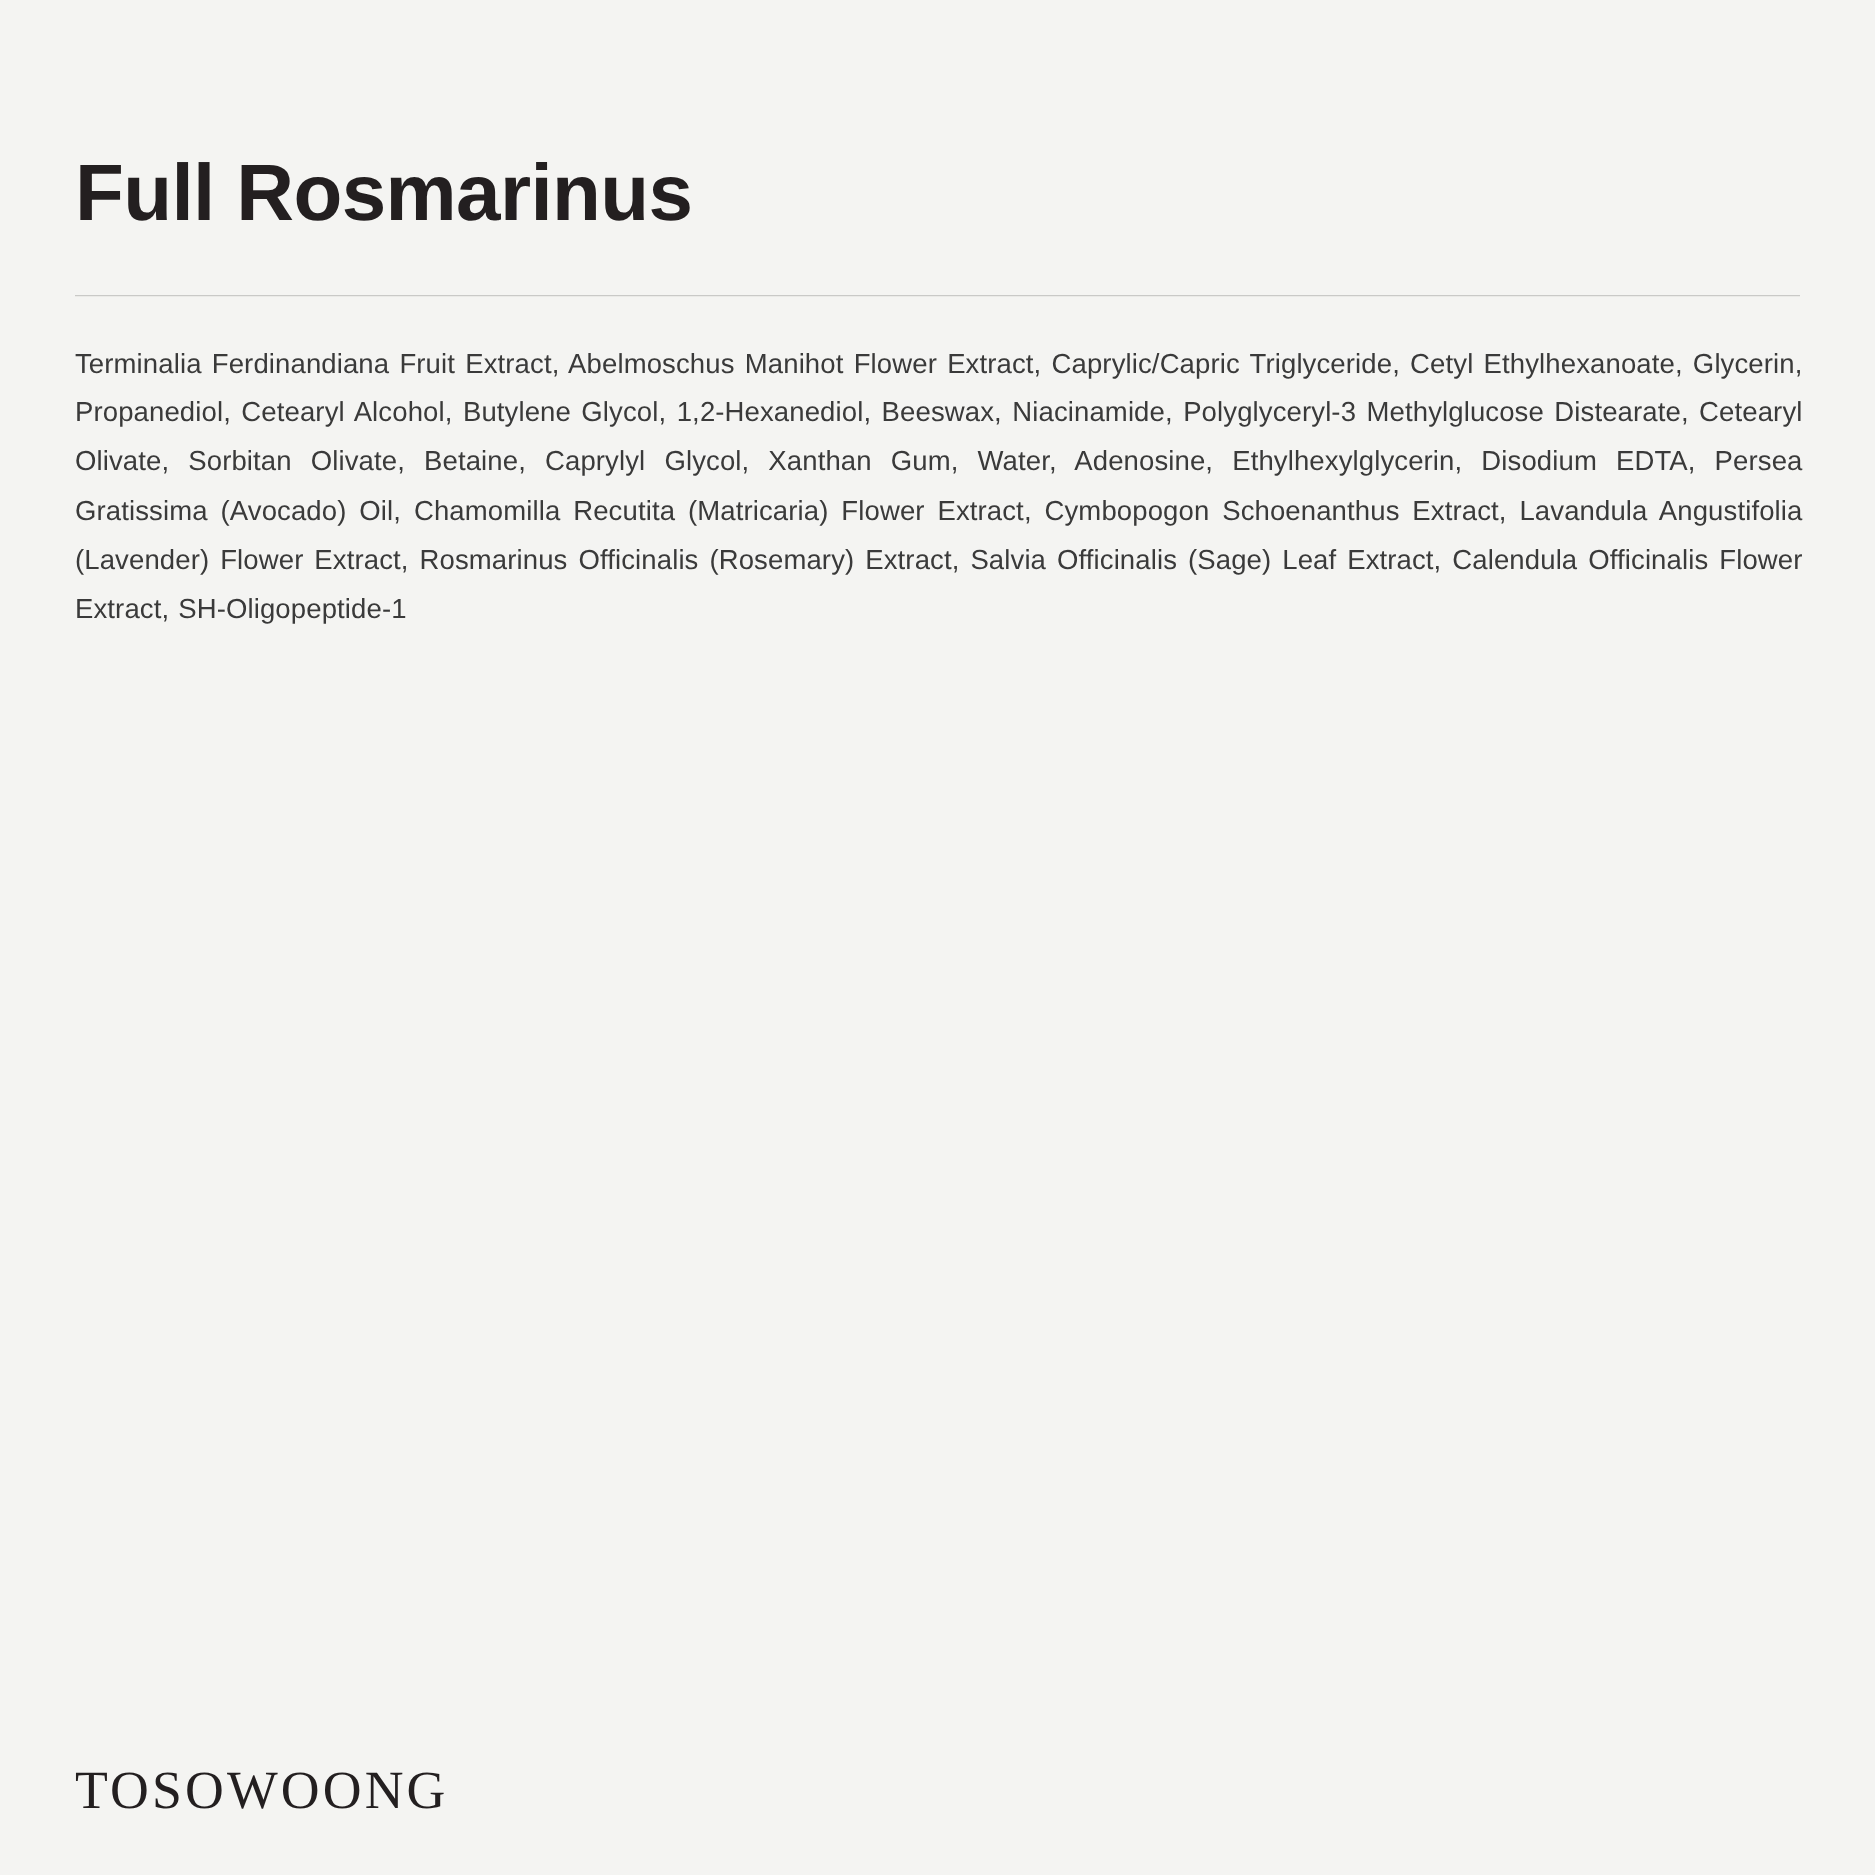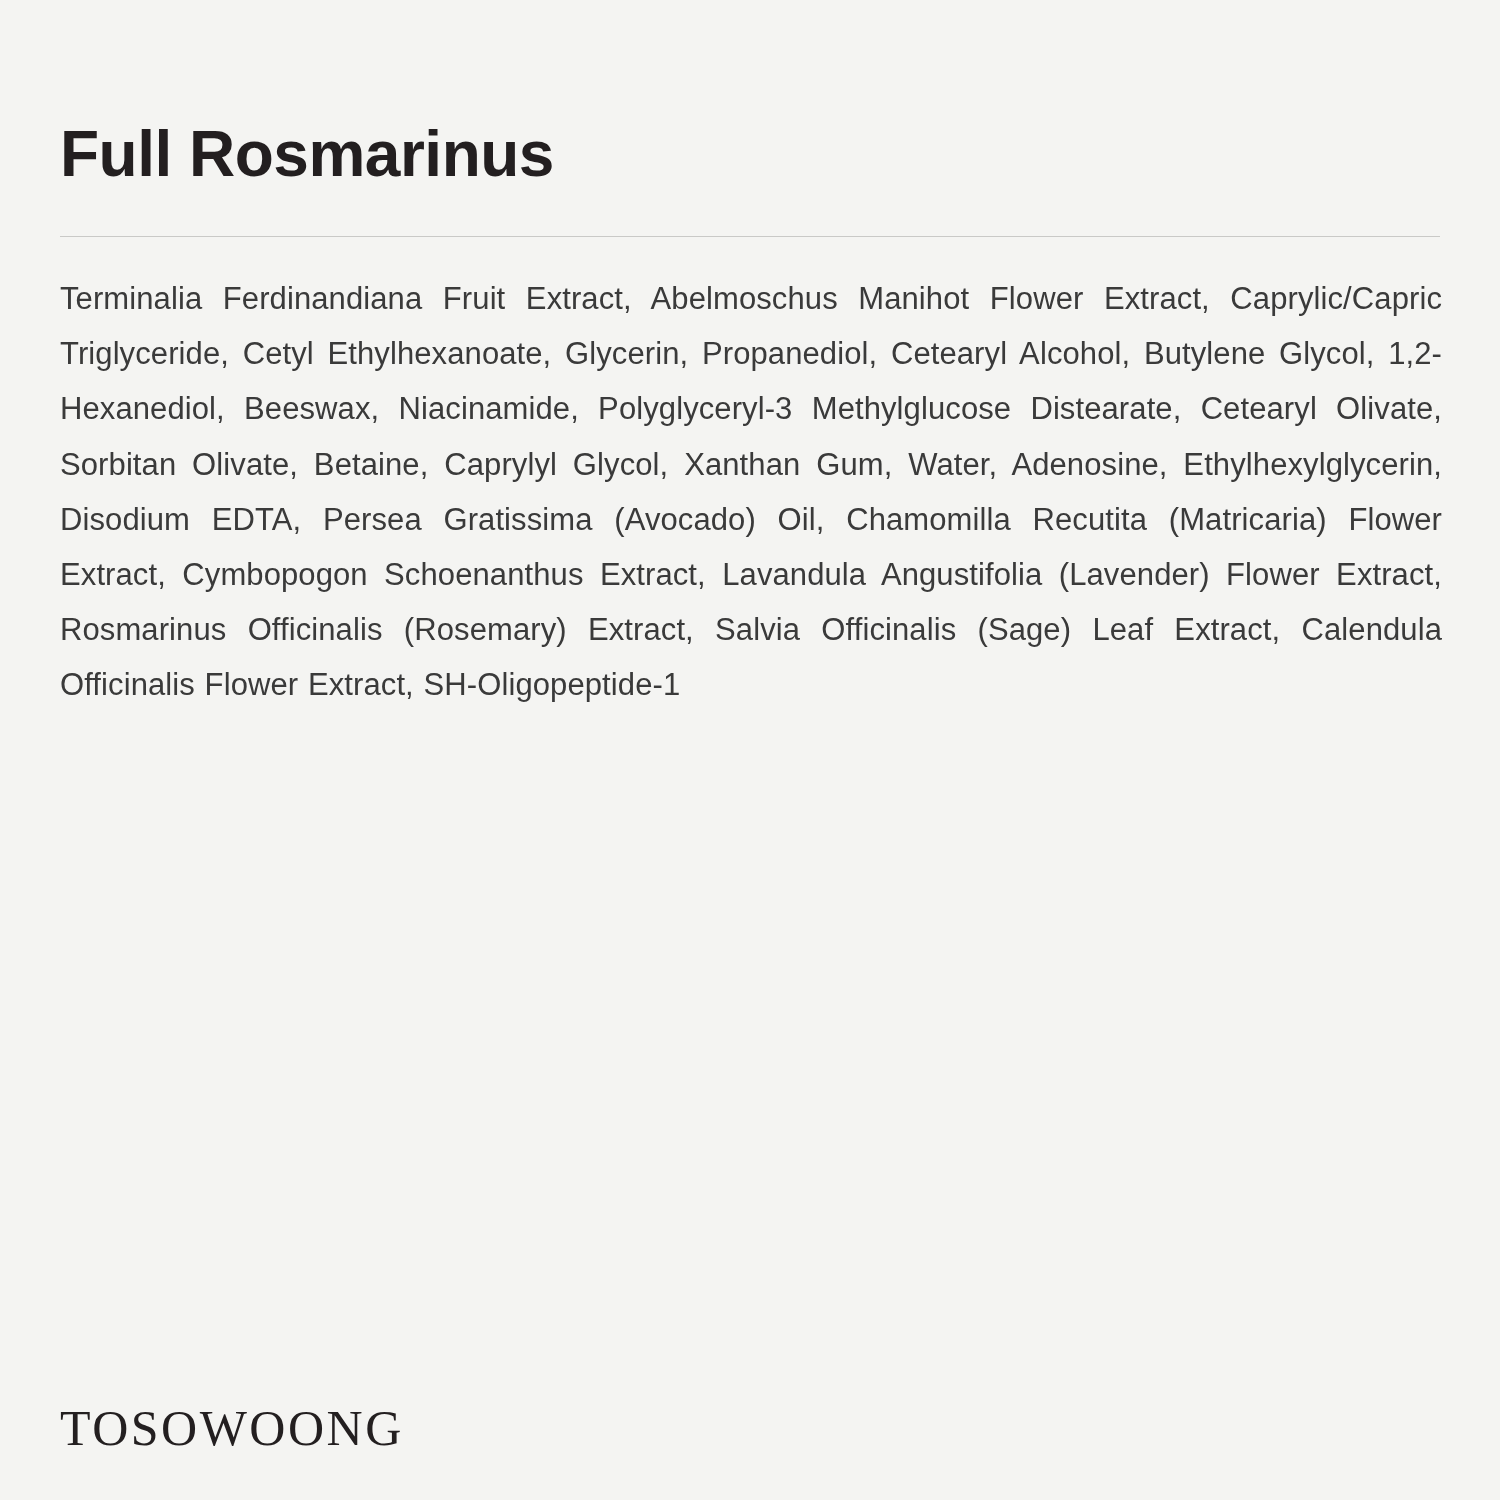--- a/index.html
+++ b/index.html
@@ -31,35 +31,35 @@
     line-height: 1.05;
   }
   .divider {
     margin-top: 48px;
     border-top: 1px solid #c9c9c7;
     width: 1380px;
   }
   .ingredients {
     margin-top: 34px;
     width: 1382px;
-    font-size: 31px;
+    font-size: 22px;
     line-height: 1.78;
     color: #3a3a3a;
     text-align: justify;
     text-justify: inter-word;
     letter-spacing: 0.1px;
     word-spacing: 1px;
     font-weight: 400;
   }
   .brand {
     position: absolute;
     left: 60px;
     bottom: 86px;
     font-family: "Liberation Serif", serif;
-    font-size: 50px;
+    font-size: 43px;
     letter-spacing: 2.5px;
     color: #231f20;
   }
 </style>
 </head>
 <body>
 
 <div class="page">
   <h1 class="title">Full Rosmarinus</h1>
   <div class="divider"></div>

